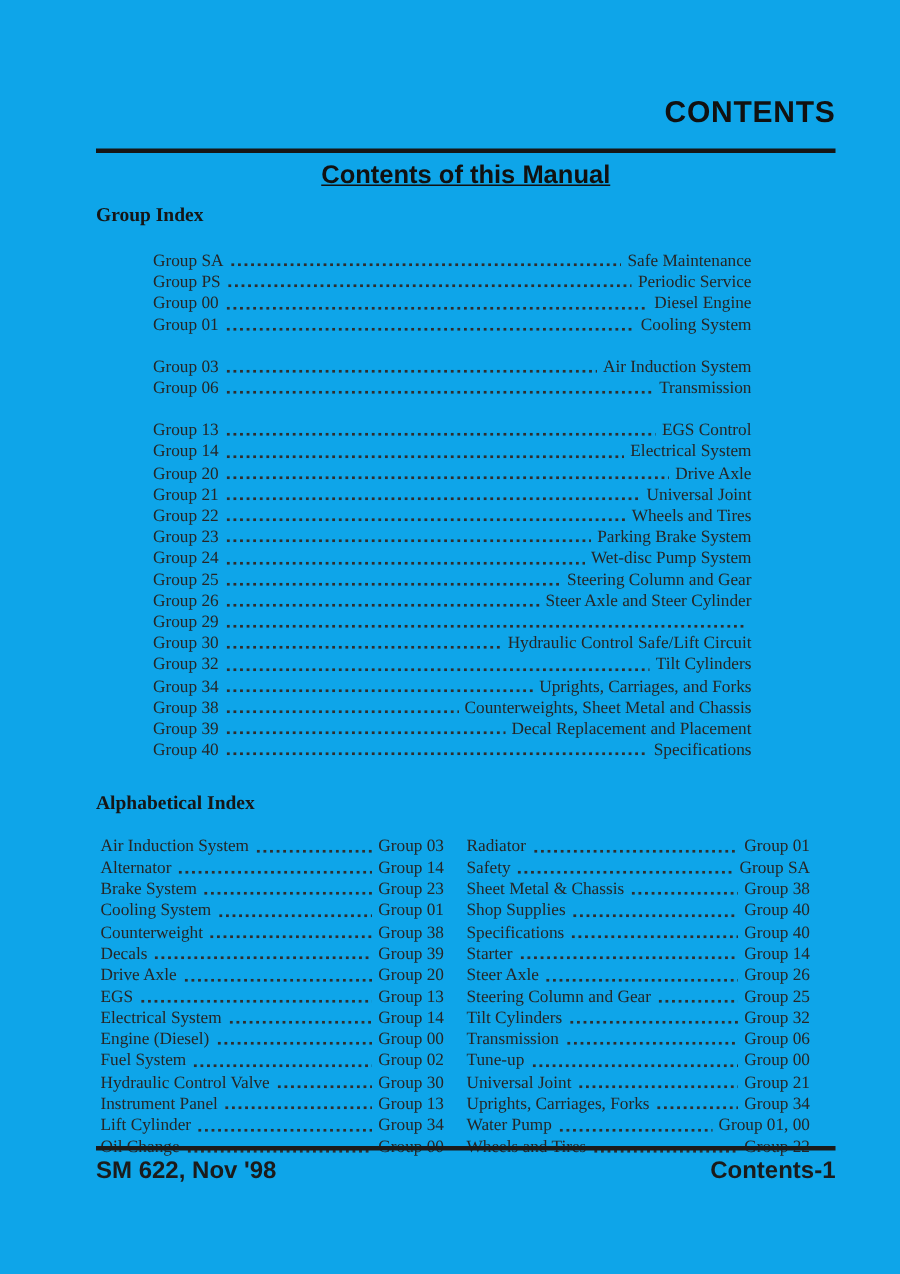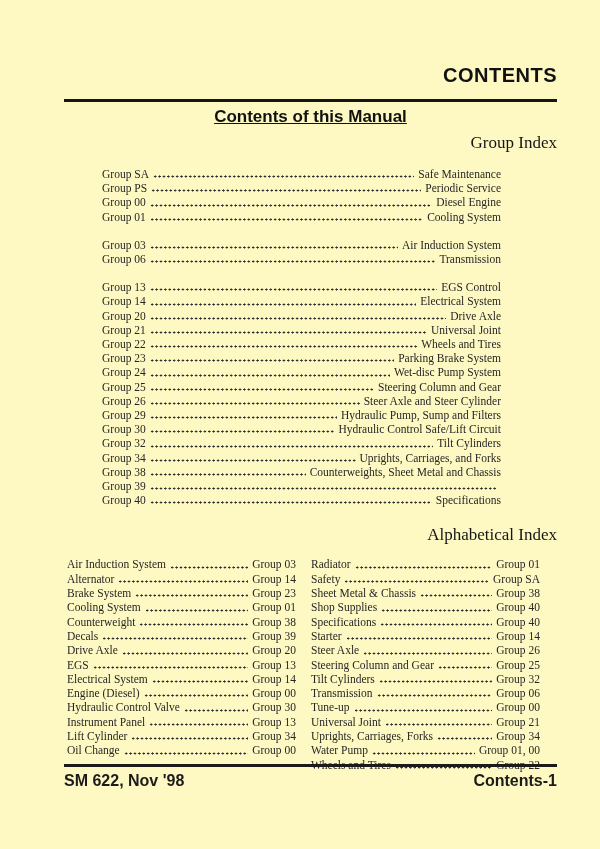--- a/index.html
+++ b/index.html
@@ -1,20 +1,20 @@
 <!DOCTYPE html>
 <html><head>
 <meta charset="utf-8">
 <style>
   html, body { margin: 0; padding: 0; background: #ffffff; }
   .page {
     position: relative;
     width: 600px;
     height: 849px;
-    background: #fef9c3;
+    background: #0ea5e9;
     color: #222222;
     font-family: "Liberation Serif", serif;
     overflow: hidden;
   }
   .content {
     position: absolute;
     left: 64px;
     right: 43px;
     top: 0;
   }
@@ -38,24 +38,24 @@
     text-align: center;
     font-family: "Liberation Sans", sans-serif;
     font-weight: bold;
     font-size: 17px;
     line-height: 19px;
     color: #111111;
     text-decoration: underline;
   }
   .section-heading {
     margin-top: 9px;
-    text-align: right;
+    text-align: left;
     font-family: "Liberation Serif", serif;
-    font-weight: normal;
-    font-size: 17px;
+    font-weight: bold;
+    font-size: 13px;
     line-height: 15px;
     color: #161616;
   }
   .group-list {
     margin-top: 17px;
     margin-left: 38px;
     margin-right: 56px;
   }
   .index-block { margin-bottom: 14px; }
   .row {
@@ -195,21 +195,20 @@
             <span>Steering Column and Gear</span>
           </div>
           <div class="row">
             <span>Group 26</span>
             <span class="leader"></span>
             <span>Steer Axle and Steer Cylinder</span>
           </div>
           <div class="row">
             <span>Group 29</span>
             <span class="leader"></span>
-            <span>Hydraulic Pump, Sump and Filters</span>
           </div>
           <div class="row">
             <span>Group 30</span>
             <span class="leader"></span>
             <span>Hydraulic Control Safe/Lift Circuit</span>
           </div>
           <div class="row">
             <span>Group 32</span>
             <span class="leader"></span>
             <span>Tilt Cylinders</span>
@@ -220,20 +219,21 @@
             <span>Uprights, Carriages, and Forks</span>
           </div>
           <div class="row">
             <span>Group 38</span>
             <span class="leader"></span>
             <span>Counterweights, Sheet Metal and Chassis</span>
           </div>
           <div class="row">
             <span>Group 39</span>
             <span class="leader"></span>
+            <span>Decal Replacement and Placement</span>
           </div>
           <div class="row">
             <span>Group 40</span>
             <span class="leader"></span>
             <span>Specifications</span>
           </div>
         </div>
       </div>
 
     <div class="section-heading alpha-heading">Alphabetical Index</div>
@@ -282,20 +282,25 @@
           </div>
           <div class="row">
             <span>Electrical System</span>
             <span class="leader"></span>
             <span>Group 14</span>
           </div>
           <div class="row">
             <span>Engine (Diesel)</span>
             <span class="leader"></span>
             <span>Group 00</span>
+          </div>
+          <div class="row">
+            <span>Fuel System</span>
+            <span class="leader"></span>
+            <span>Group 02</span>
           </div>
           <div class="row">
             <span>Hydraulic Control Valve</span>
             <span class="leader"></span>
             <span>Group 30</span>
           </div>
           <div class="row">
             <span>Instrument Panel</span>
             <span class="leader"></span>
             <span>Group 13</span>

